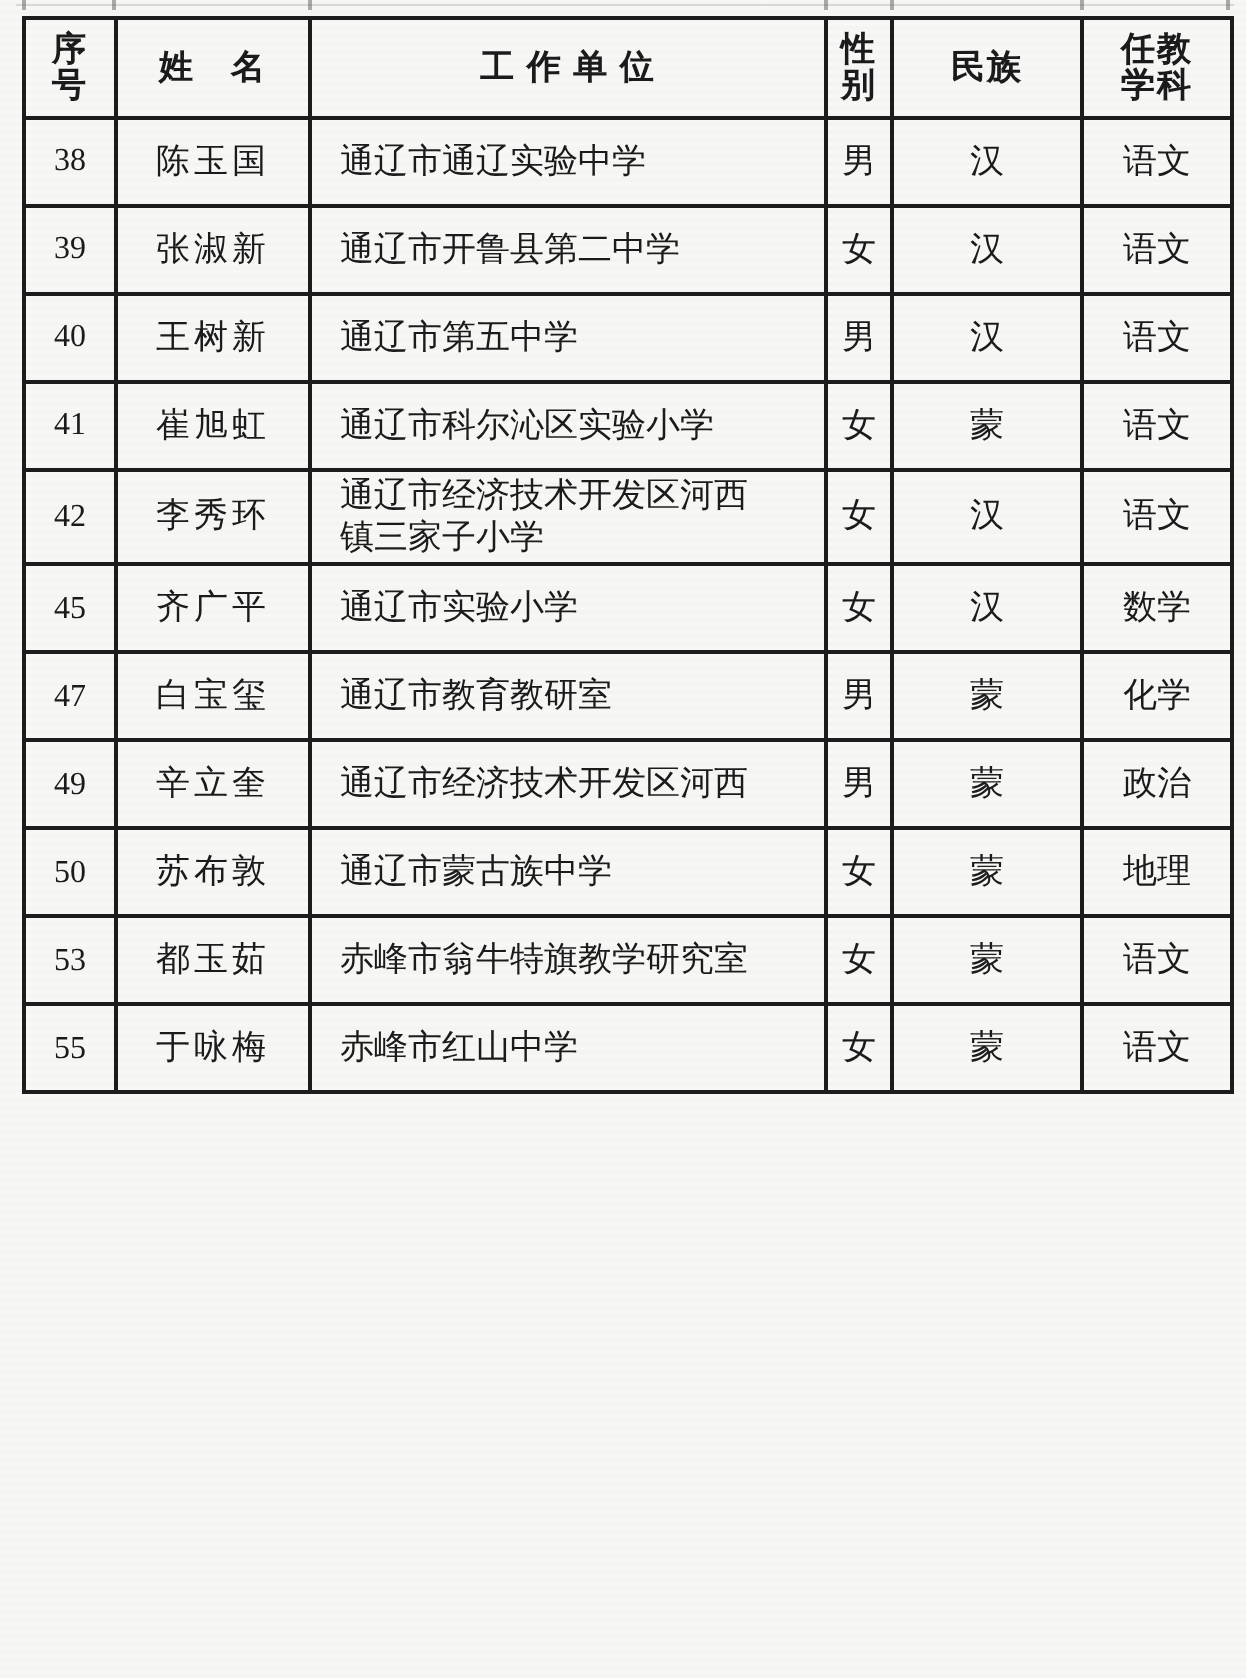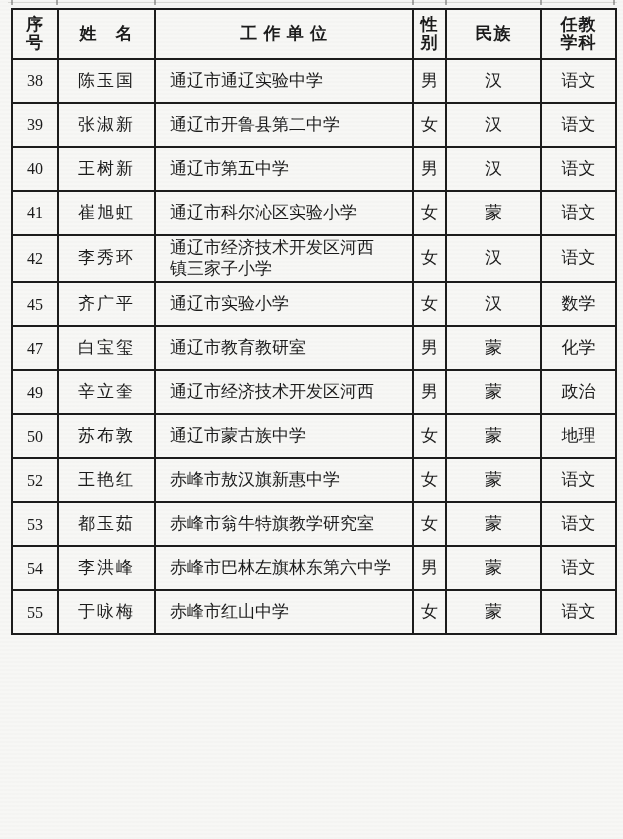--- a/index.html
+++ b/index.html
@@ -171,44 +171,28 @@
         </tr>
         <tr>
           <td class="cell-no">50</td>
           <td class="cell-name">苏布敦</td>
           <td class="cell-unit">通辽市蒙古族中学</td>
           <td class="cell-gender">女</td>
           <td class="cell-eth">蒙</td>
           <td class="cell-subject">地理</td>
         </tr>
         <tr>
-          <td class="cell-no">52</td>
-          <td class="cell-name">王艳红</td>
-          <td class="cell-unit">赤峰市敖汉旗新惠中学</td>
-          <td class="cell-gender">女</td>
-          <td class="cell-eth">蒙</td>
-          <td class="cell-subject">语文</td>
-        </tr>
-        <tr>
           <td class="cell-no">53</td>
           <td class="cell-name">都玉茹</td>
           <td class="cell-unit">赤峰市翁牛特旗教学研究室</td>
           <td class="cell-gender">女</td>
           <td class="cell-eth">蒙</td>
           <td class="cell-subject">语文</td>
         </tr>
         <tr>
-          <td class="cell-no">54</td>
-          <td class="cell-name">李洪峰</td>
-          <td class="cell-unit">赤峰市巴林左旗林东第六中学</td>
-          <td class="cell-gender">男</td>
-          <td class="cell-eth">蒙</td>
-          <td class="cell-subject">语文</td>
-        </tr>
-        <tr>
           <td class="cell-no">55</td>
           <td class="cell-name">于咏梅</td>
           <td class="cell-unit">赤峰市红山中学</td>
           <td class="cell-gender">女</td>
           <td class="cell-eth">蒙</td>
           <td class="cell-subject">语文</td>
         </tr>
       </tbody>
   </table>
 </div>

